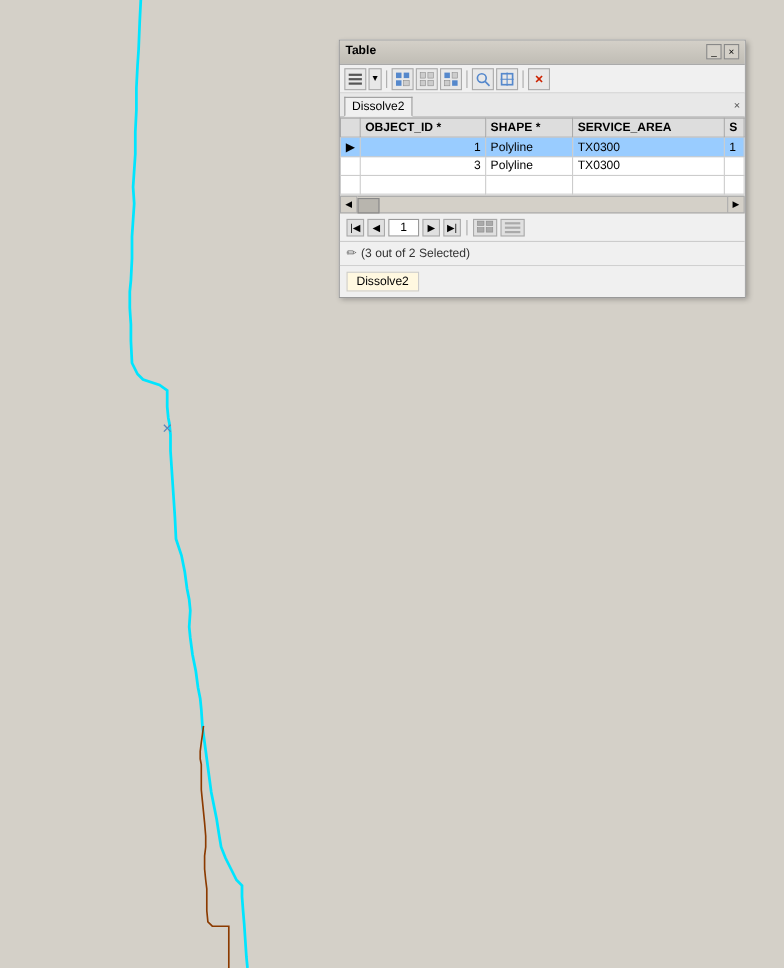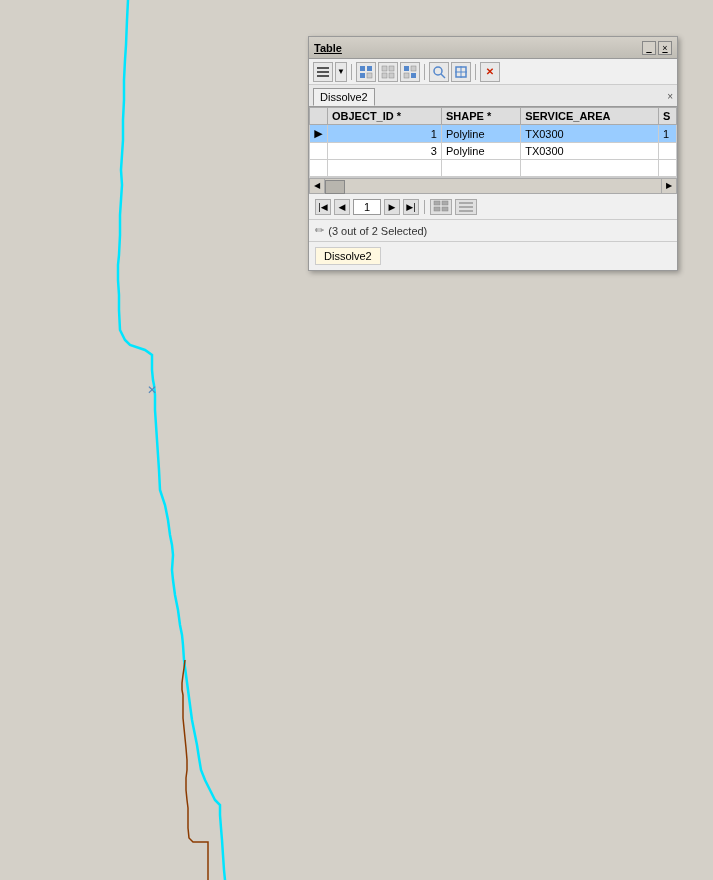--- a/index.html
+++ b/index.html
@@ -39,25 +39,23 @@
       background: #f0f0f0;
       border: 1px solid #999;
       box-shadow: 2px 2px 5px rgba(0,0,0,0.3);
     }
 
     
     #title-bar {
       background: linear-gradient(to bottom, #d4d0c8, #c0bdb5);
       border-bottom: 1px solid #999;
       display: flex;
-      align-items: center;
       justify-content: space-between;
       padding: 3px 5px;
       height: 22px;
-      text-decoration: underline;
     }
 
     #title-text {
       font-size: 11px;
       font-weight: bold;
       color: #000;
     }
 
     #title-buttons {
       display: flex;

